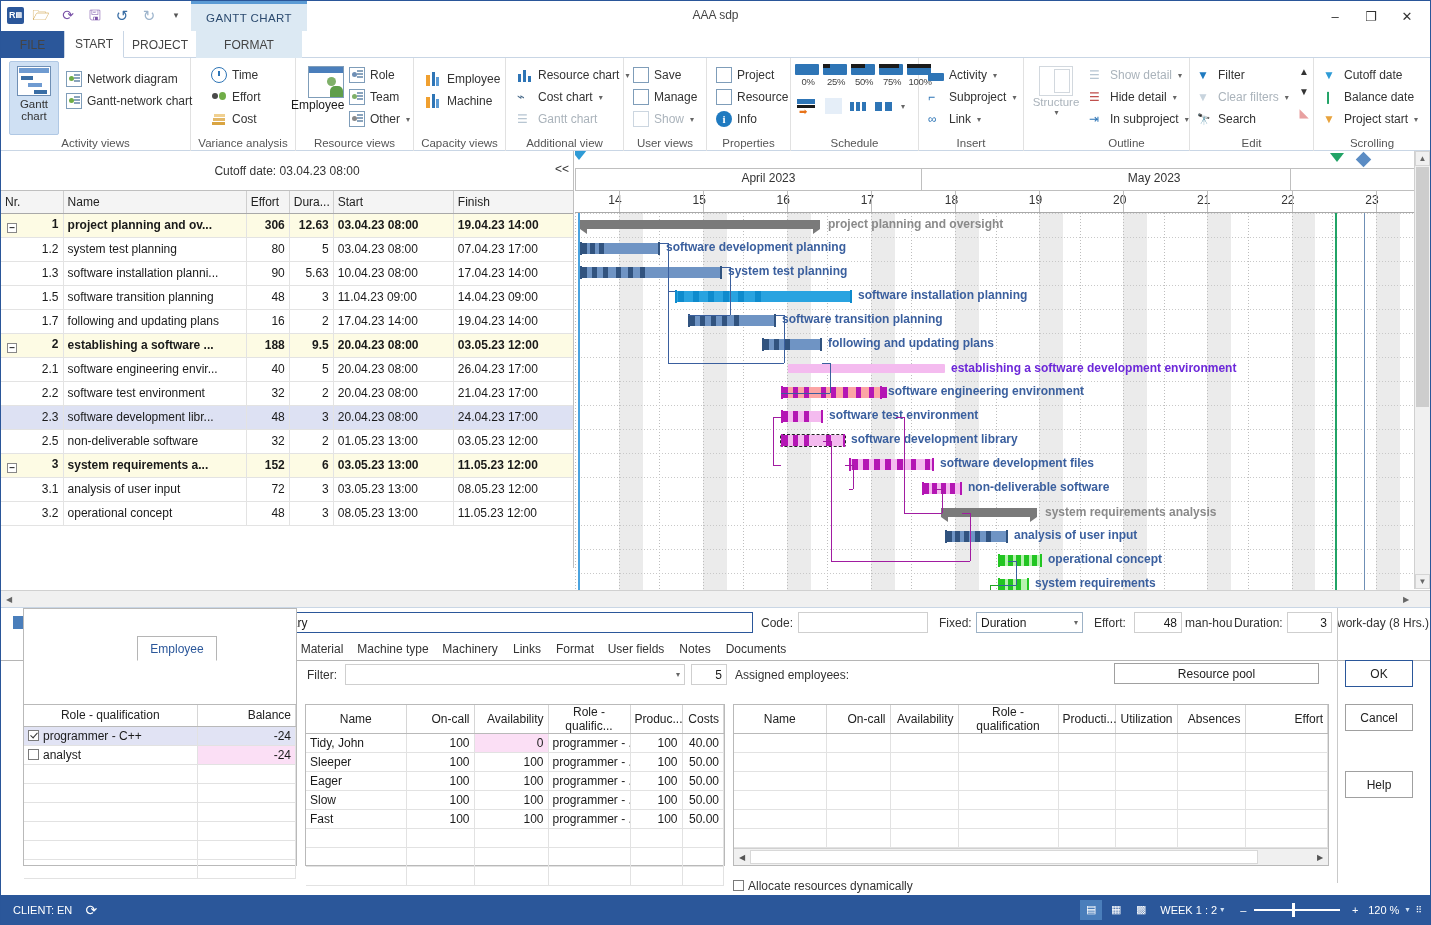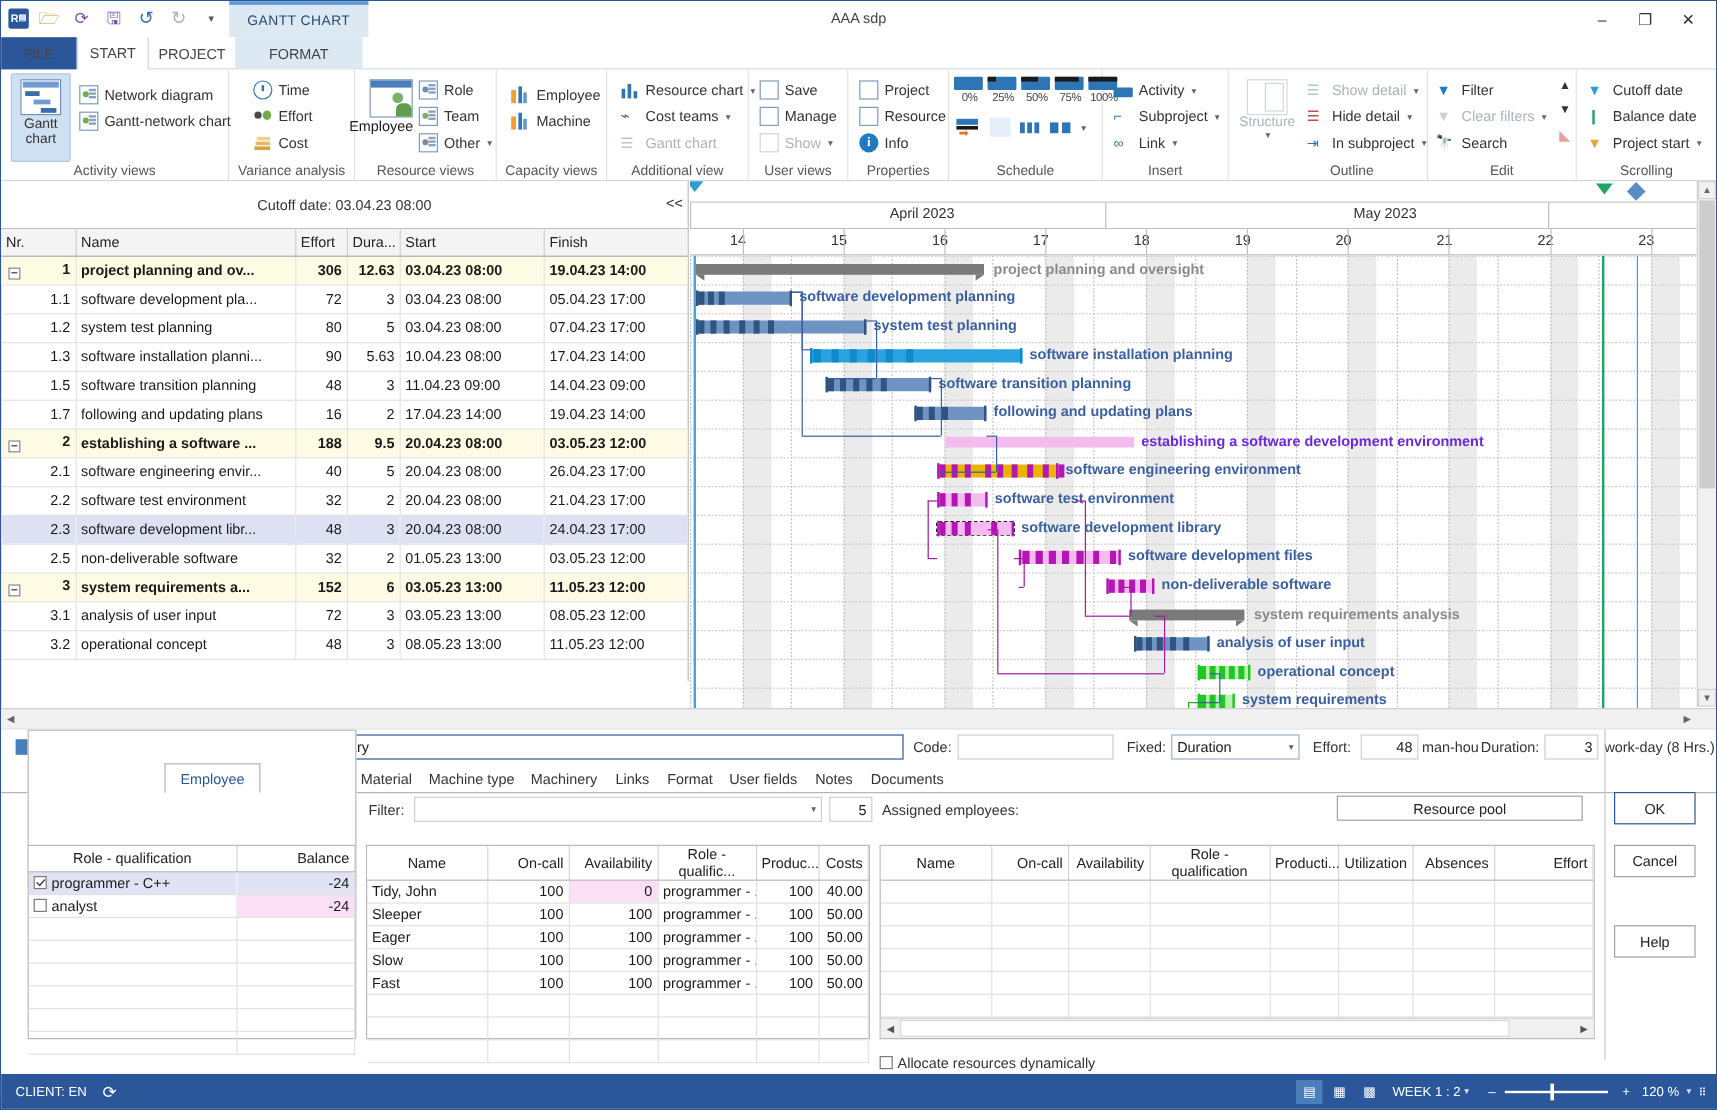--- a/index.html
+++ b/index.html
@@ -320,21 +320,21 @@
 
     <div class="rgroup" style="left:505px;width:118px;">
       <div style="position:absolute;left:8px;top:6px;">
         <div class="smallitem">
           <span class="ico i-bars"></span>
           <span>Resource chart</span>
           <span class="caret">▾</span>
         </div>
         <div class="smallitem">
           <span class="ico" style="color:#4a6b8a;font-size:13px;line-height:16px;">⌁</span>
-          <span>Cost teams</span>
+          <span>Cost chart</span>
           <span class="caret">▾</span>
         </div>
         <div class="smallitem dis">
           <span class="ico" style="color:#b8c6d2;font-size:12px;line-height:16px;">☰</span>
           <span>Gantt chart</span>
         </div>
       </div>
       <div class="glabel">Additional view</div>
     </div>
 
@@ -538,28 +538,20 @@
         </tr>
           </thead>
         <tbody id="task-rows">
             <tr class="summary">
               <td class="c-nr"><span class="expander">–</span><span>1</span></td>
               <td class="c-name">project planning and ov...</td>
               <td class="c-effort">306</td>
               <td class="c-dur">12.63</td>
               <td class="c-start">03.04.23 08:00</td>
               <td class="c-finish">19.04.23 14:00</td>
-            </tr>
-            <tr>
-              <td class="c-nr"><span>1.1</span></td>
-              <td class="c-name">software development pla...</td>
-              <td class="c-effort">72</td>
-              <td class="c-dur">3</td>
-              <td class="c-start">03.04.23 08:00</td>
-              <td class="c-finish">05.04.23 17:00</td>
             </tr>
             <tr>
               <td class="c-nr"><span>1.2</span></td>
               <td class="c-name">system test planning</td>
               <td class="c-effort">80</td>
               <td class="c-dur">5</td>
               <td class="c-start">03.04.23 08:00</td>
               <td class="c-finish">07.04.23 17:00</td>
             </tr>
             <tr>
@@ -786,21 +778,21 @@
             <span style="position: absolute; top: 0px; height: 100%; background: rgb(49, 83, 127); left: 2px; width: 5px;"></span>
             <span style="position: absolute; top: 0px; height: 100%; background: rgb(49, 83, 127); left: 12px; width: 5px;"></span>
             <span style="position: absolute; top: 0px; height: 100%; background: rgb(49, 83, 127); left: 23px; width: 5px;"></span>
             <span style="position: absolute; left: 0px; top: -1px; height: 13px; width: 2px; background: rgb(49, 83, 127);"></span>
             <span style="position: absolute; right: 0px; top: -1px; height: 13px; width: 2px; background: rgb(49, 83, 127);"></span>
             <span class="lbl">following and updating plans</span>
           </div>
           <div class="bar" style="left: 213px; top: 151px; width: 157px; height: 9px; background: rgb(244, 187, 239);">
             <span class="lbl" style="color:#6d28d9">establishing a software development environment</span>
           </div>
-          <div class="bar" style="left: 206px; top: 174px; width: 101px; background: #eab308;">
+          <div class="bar" style="left: 206px; top: 174px; width: 101px; background: #fca5a5;">
             <span style="position: absolute; top: 0px; height: 100%; background: rgb(180, 22, 180); left: 2px; width: 5px;"></span>
             <span style="position: absolute; top: 0px; height: 100%; background: rgb(180, 22, 180); left: 12px; width: 5px;"></span>
             <span style="position: absolute; top: 0px; height: 100%; background: rgb(180, 22, 180); left: 23px; width: 5px;"></span>
             <span style="position: absolute; top: 0px; height: 100%; background: rgb(180, 22, 180); left: 40px; width: 5px;"></span>
             <span style="position: absolute; top: 0px; height: 100%; background: rgb(180, 22, 180); left: 50px; width: 5px;"></span>
             <span style="position: absolute; top: 0px; height: 100%; background: rgb(180, 22, 180); left: 62px; width: 5px;"></span>
             <span style="position: absolute; top: 0px; height: 100%; background: rgb(180, 22, 180); left: 75px; width: 5px;"></span>
             <span style="position: absolute; top: 0px; height: 100%; background: rgb(180, 22, 180); left: 88px; width: 5px;"></span>
             <span style="position: absolute; top: 0px; height: 100%; background: rgb(180, 22, 180); left: 101px; width: 5px;"></span>
             <span style="position: absolute; left: 0px; top: -1px; height: 13px; width: 2px; background: rgb(180, 22, 180);"></span>

